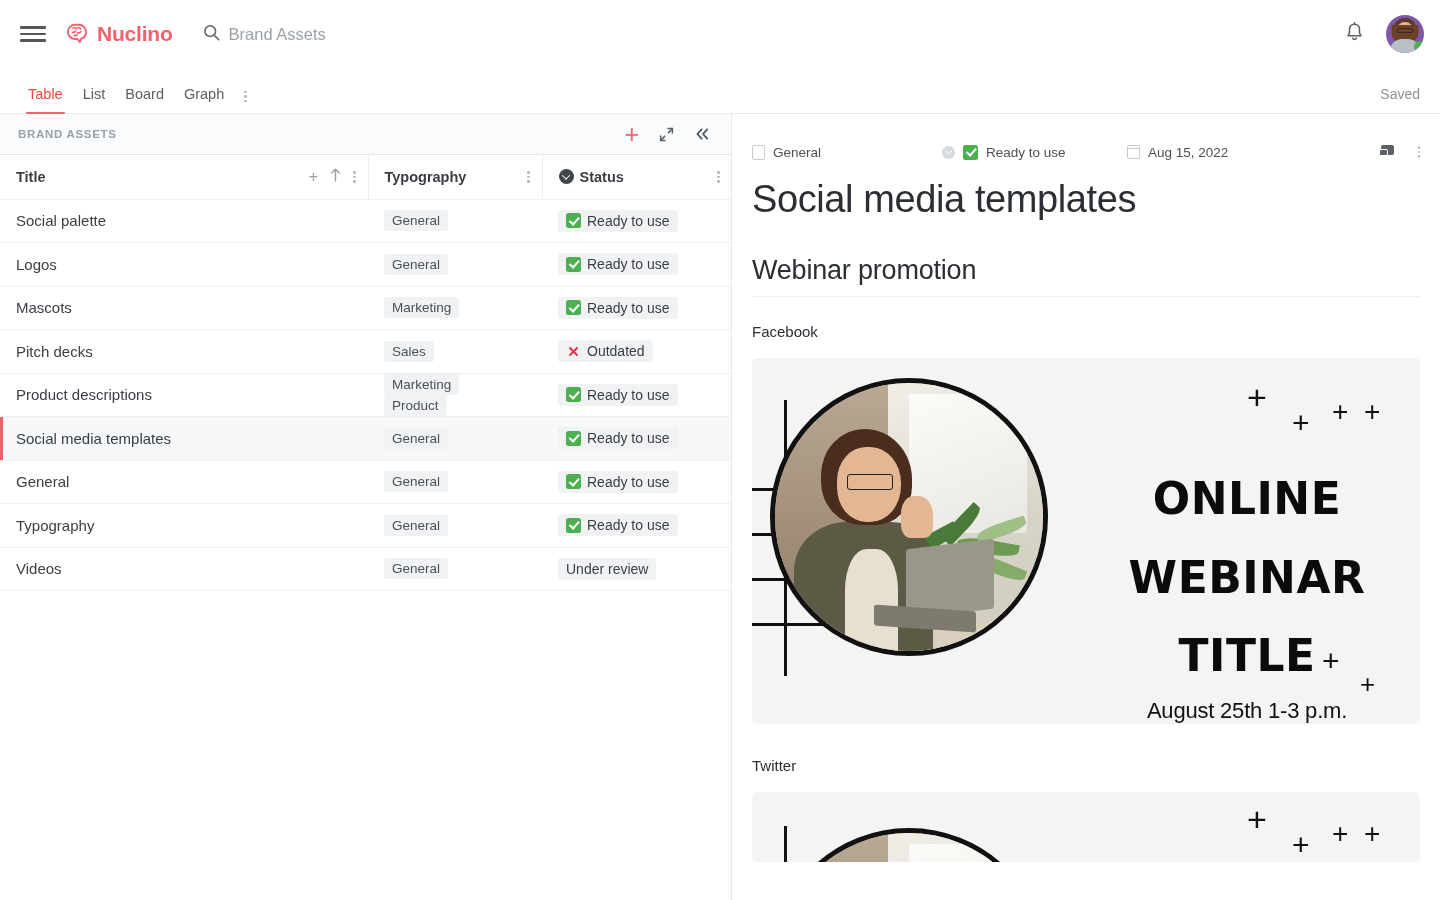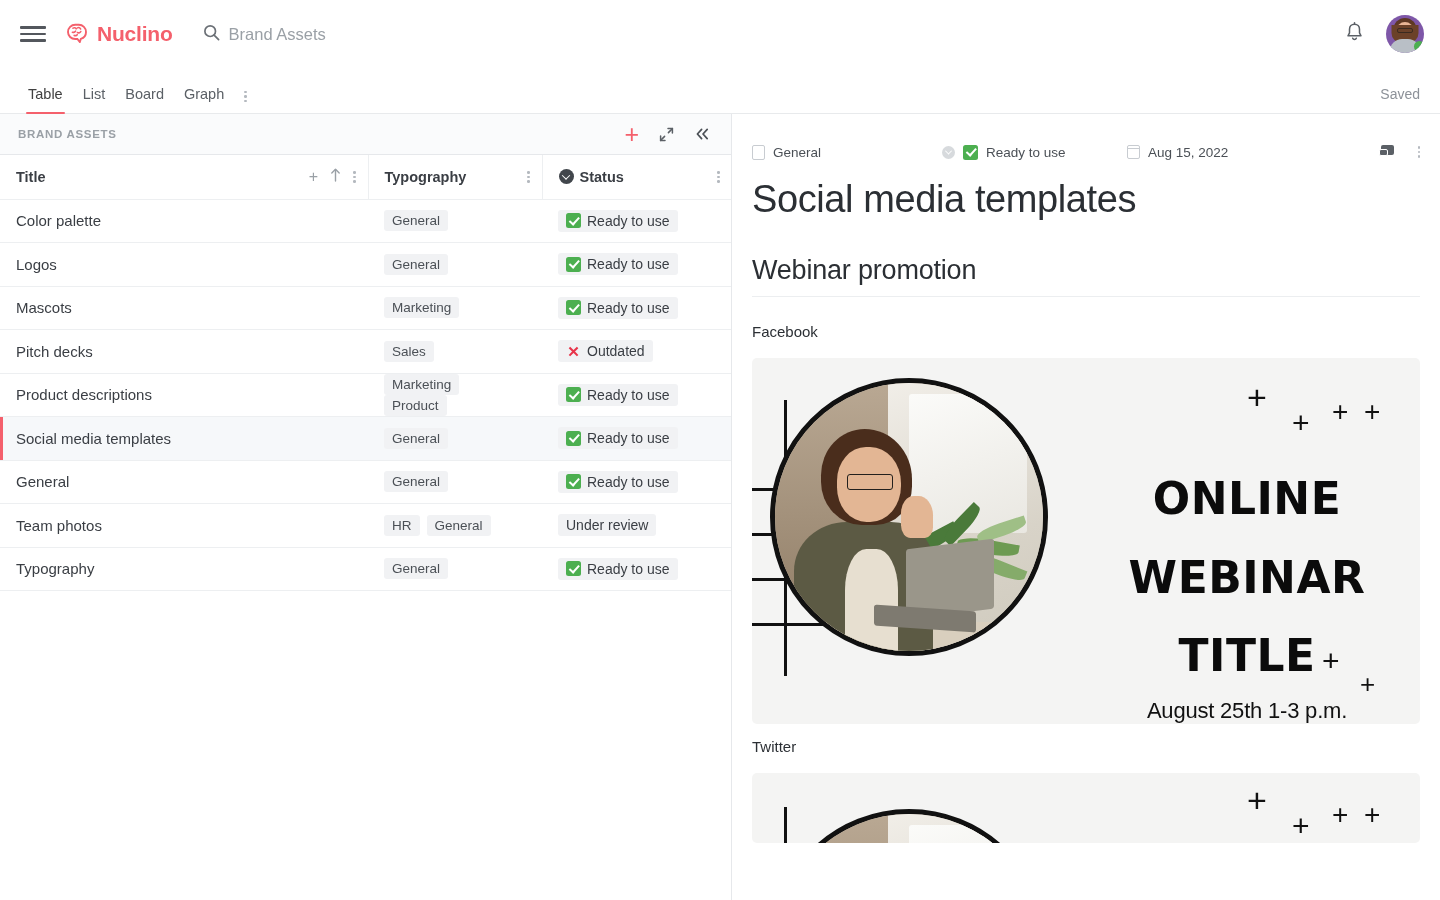--- a/index.html
+++ b/index.html
@@ -48,21 +48,21 @@
     border-radius: 50%; background: #4caf50; z-index: 6; }
 
   
   .tabbar {
     height: 46px; display: flex; align-items: flex-end;
     padding: 0 20px 0 18px; border-bottom: 1px solid #e8eaec;
     background: #fff;
   }
   .tab { font-size: 14.5px; color: #5b6066; padding: 0 10px 11px 10px; cursor: pointer;
     position: relative; }
-  .tab.active { color: #404040; }
+  .tab.active { color: #ef4444; }
   .tab.active::after { content: ""; position: absolute; left: 8px; right: 8px; bottom: -1px;
     height: 2.5px; background: #f4606c; border-radius: 2px; }
   .tab-more { padding: 0 10px 11px 10px; cursor: pointer; display: flex; align-items: flex-end; height: 100%;}
   .saved { margin-left: auto; font-size: 14px; color: #8d9299; padding-bottom: 11px; }
 
   
   .main { display: flex; height: 786px; }
 
   
   .leftpane {
@@ -330,21 +330,21 @@
                       <i></i>
                       <i></i>
                     </span>
                 </span>
               </div>
             </th>
           </tr>
         </thead>
         <tbody>
             <tr class="row">
-              <td class="title-cell">Color palette</td>
+              <td class="title-cell">Social palette</td>
               <td><span class="tag">General</span></td>
               <td><span class="statuscell">
                   <span class="ck-green"></span>
                   <span>Ready to use</span>
                 </span></td>
             </tr>
             <tr class="row">
               <td class="title-cell">Logos</td>
               <td><span class="tag">General</span></td>
               <td><span class="statuscell">
@@ -386,32 +386,32 @@
             </tr>
             <tr class="row">
               <td class="title-cell">General</td>
               <td><span class="tag">General</span></td>
               <td><span class="statuscell">
                   <span class="ck-green"></span>
                   <span>Ready to use</span>
                 </span></td>
             </tr>
             <tr class="row">
-              <td class="title-cell">Team photos</td>
-              <td><span class="tag">HR</span><span class="tag">General</span></td>
-              <td><span class="statuscell">
-                  <span>Under review</span>
-                </span></td>
-            </tr>
-            <tr class="row">
               <td class="title-cell">Typography</td>
               <td><span class="tag">General</span></td>
               <td><span class="statuscell">
                   <span class="ck-green"></span>
                   <span>Ready to use</span>
+                </span></td>
+            </tr>
+            <tr class="row">
+              <td class="title-cell">Videos</td>
+              <td><span class="tag">General</span></td>
+              <td><span class="statuscell">
+                  <span>Under review</span>
                 </span></td>
             </tr>
           </tbody>
       </table>
     </div>
   </div>
 
   <div class="rightpane">
     <div class="doc-inner">
 
@@ -487,21 +487,21 @@
 
         <div class="promo-text" style="left:330px;top:92px;width:330px;">
           <div class="promo-line">ONLINE</div>
           <div class="promo-line">WEBINAR</div>
           <div class="promo-line">TITLE</div>
           <div class="promo-date">August 25th 1-3 p.m.</div>
           <div class="promo-sub">with Claudia Alves</div>
         </div>
       </div>
 
-      <h3 class="doc-h3" style="margin-top:14px;">Twitter</h3>
+      <h3 class="doc-h3" style="margin-top:33px;">Twitter</h3>
 
       <div class="card twitter-card">
         <div class="gl" style="left:32px;top:34px;width:3px;height:60px;"></div>
         <div class="cross" style="left:495px;top:10px;font-size:34px;">+</div>
         <div class="cross" style="left:540px;top:38px;font-size:30px;">+</div>
         <div class="cross" style="left:580px;top:28px;font-size:28px;">+</div>
         <div class="cross" style="left:612px;top:28px;font-size:28px;">+</div>
         <div class="photo-circle" style="left:18px;top:36px;width:278px;height:278px;">
           <div class="ph-bg-left"></div>
           <div class="ph-bg-right"></div>

